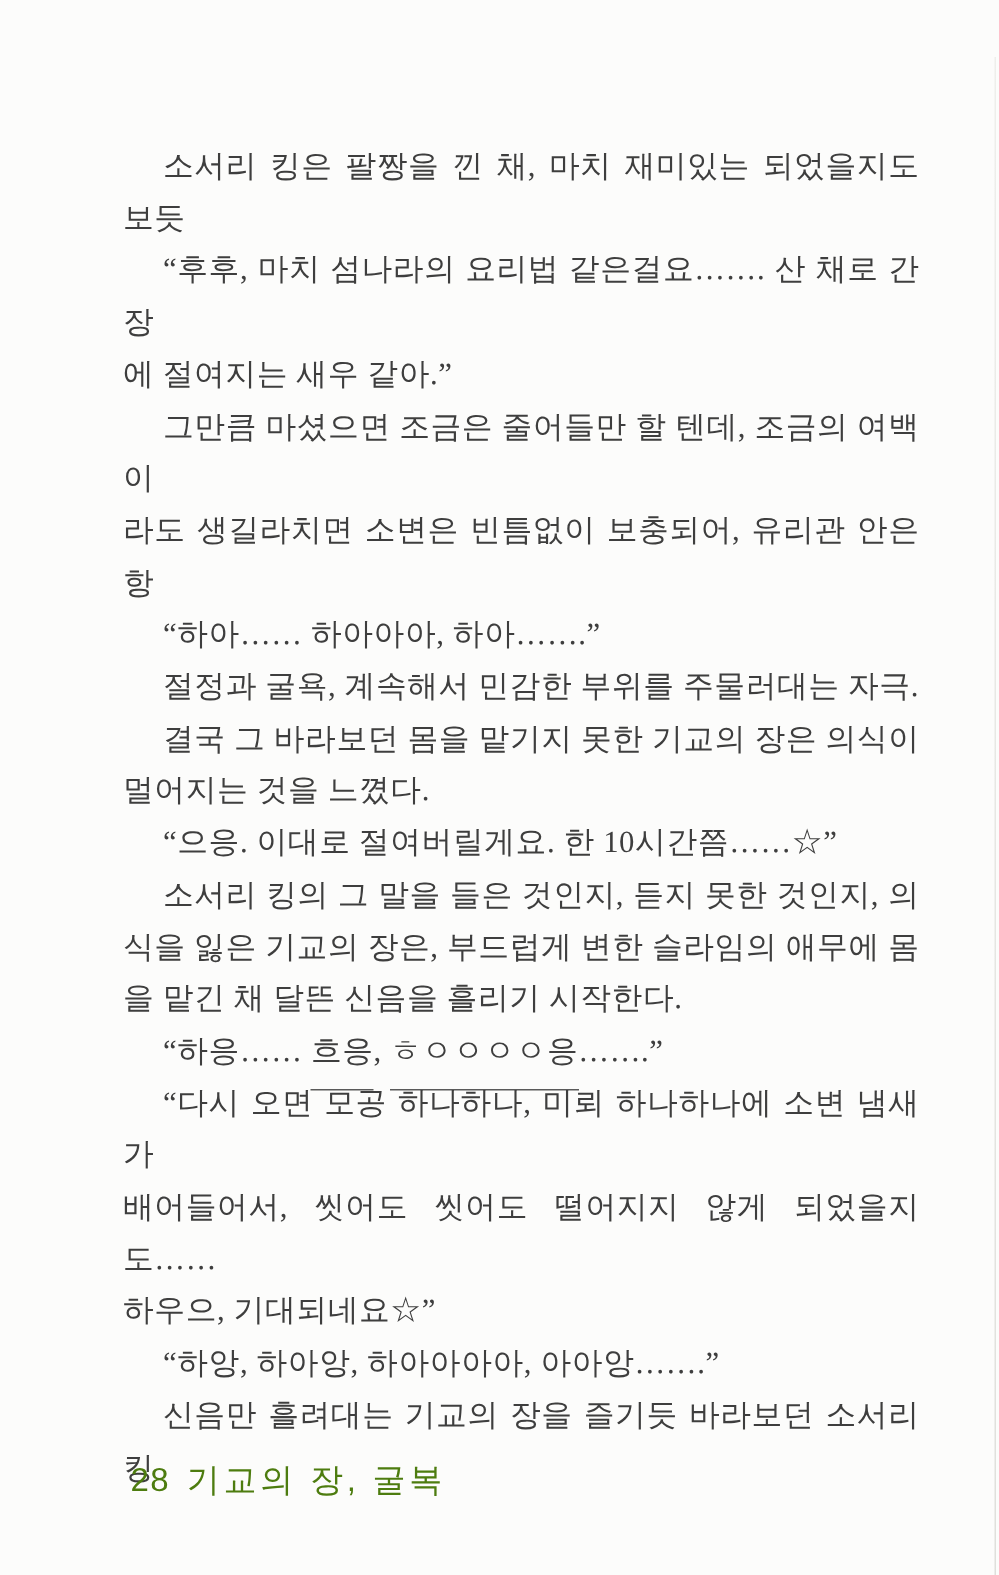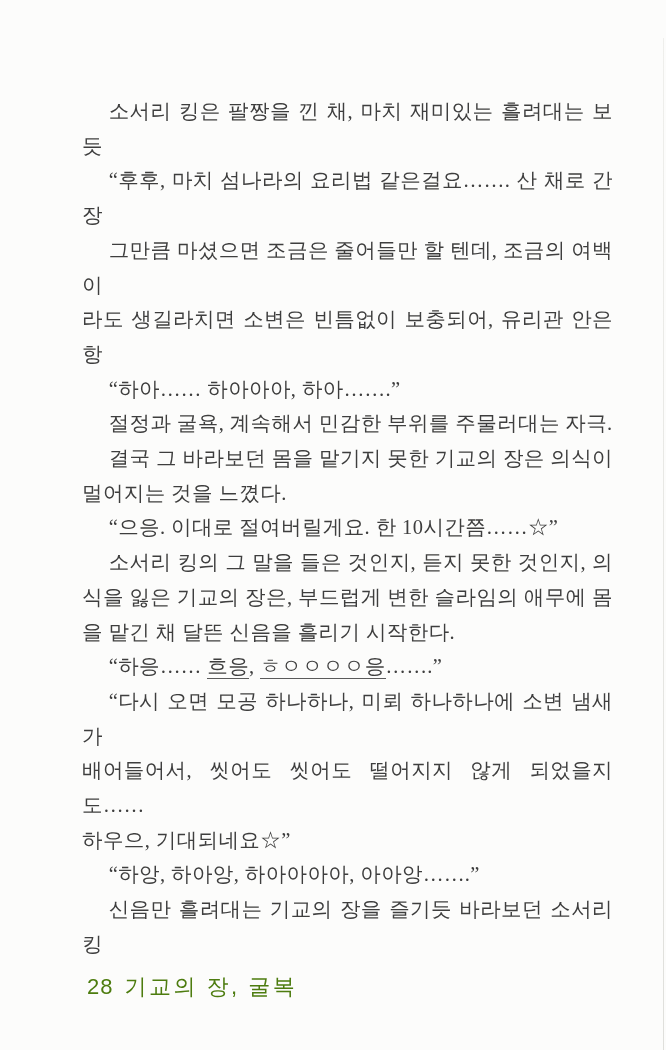--- a/index.html
+++ b/index.html
@@ -41,46 +41,47 @@
     white-space: normal;
     text-align: left;
   }
   .line.fill {
     text-align: justify;
     text-align-last: justify;
   }
   .line.indent { text-indent: 1.3em; }
   .u {
     border-bottom: 1px solid #5a5a5a;
-    padding-bottom: 1px;
+    padding-bottom: 14px;
   }
   .footer {
     position: absolute;
     left: 87px;
     top: 972px;
     font-family: "Liberation Sans", "DejaVu Sans", sans-serif;
     font-size: 22px;
     letter-spacing: 2.5px;
     color: #4d7c0f;
   }
   .footer .pagenum { margin-right: 11px; letter-spacing: 1px; }
 </style>
 </head>
 <body>
 
 <div class="page">
 
   <div class="text-block">
 
     <div class="para">
-      <div class="line indent fill">소서리 킹은 팔짱을 낀 채, 마치 재미있는 흘려대는 보듯</div>
+      <div class="line indent fill">소서리 킹은 팔짱을 낀 채, 마치 재미있는 되었을지도 보듯</div>
     </div>
 
     <div class="para">
       <div class="line indent fill">“후후, 마치 섬나라의 요리법 같은걸요……. 산 채로 간장</div>
+      <div class="line">에 절여지는 새우 같아.”</div>
     </div>
 
     <div class="para">
       <div class="line indent fill">그만큼 마셨으면 조금은 줄어들만 할 텐데, 조금의 여백이</div>
       <div class="line fill">라도 생길라치면 소변은 빈틈없이 보충되어, 유리관 안은 항</div>
     </div>
 
     <div class="para">
       <div class="line indent">“하아…… 하아아아, 하아…….”</div>
     </div>

